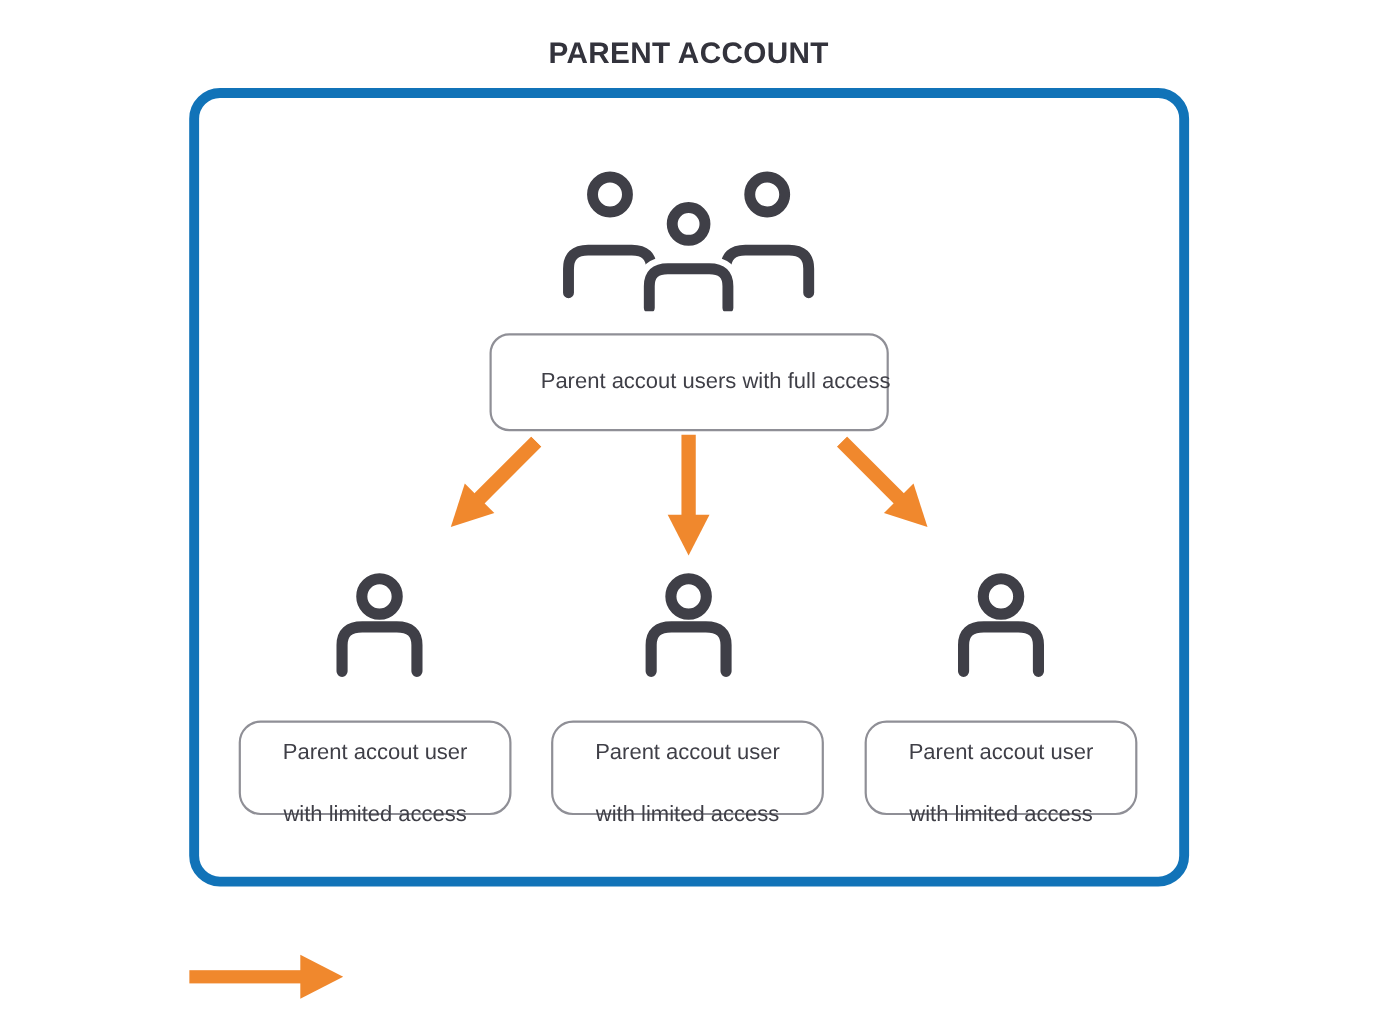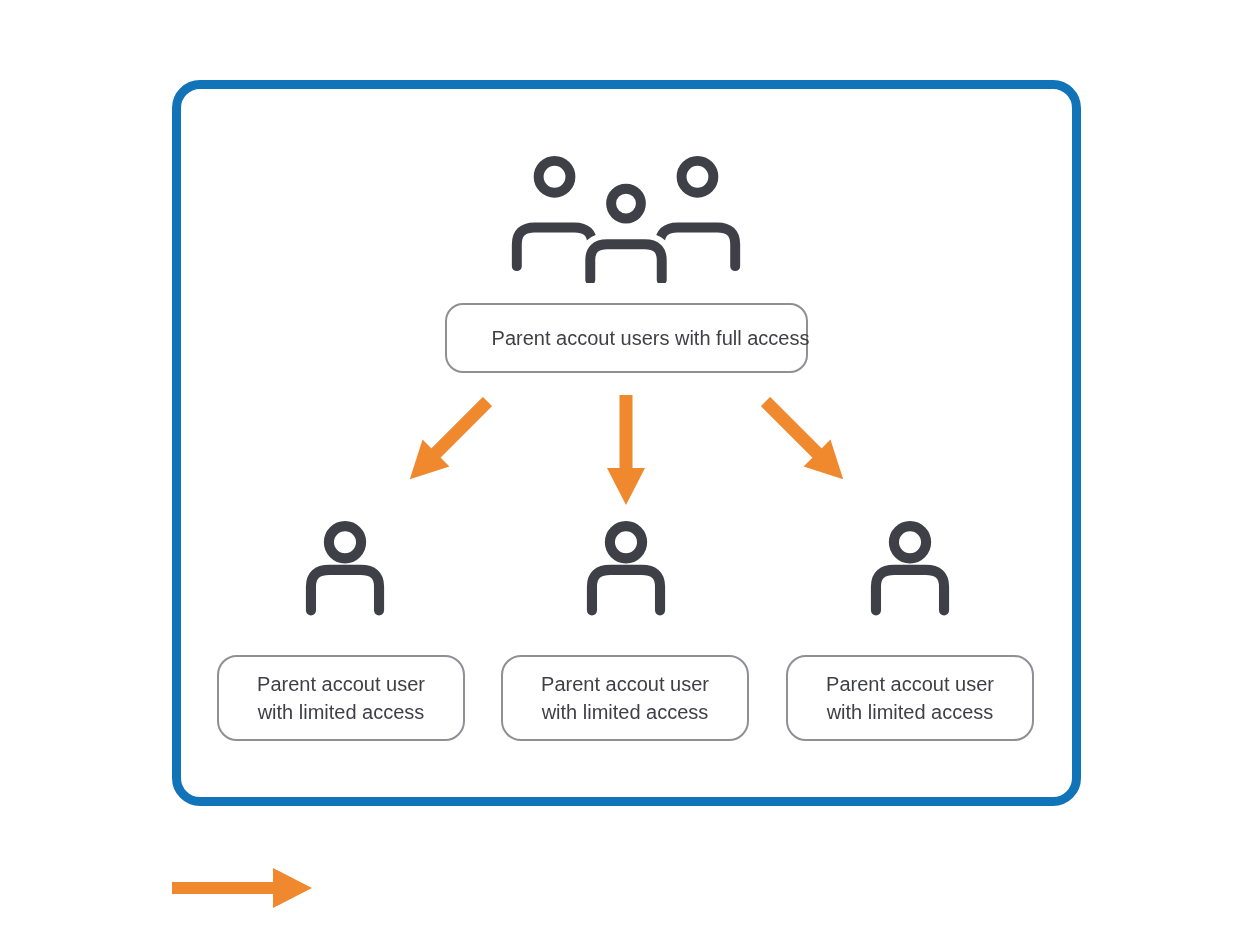--- a/index.html
+++ b/index.html
@@ -17,21 +17,21 @@
     border:9px solid var(--accent-blue, #1173b8);
     border-radius:28px; background:#ffffff;
   }
 
   .icon { color:var(--icon-gray, #3f3f47); }
   .icon svg { display:block; width:100%; height:100%; }
 
   .group-icon { position:absolute; left:487px; top:149px; width:278px; height:134px; }
 
   .pill {
-    position:absolute; left:445px; top:303px; width:363px; height:70px;
+    position:absolute; left:445px; top:303px; width:363px; height:89px;
     border:2.5px solid var(--box-border-gray, #8f8f96); border-radius:18px;
     background:#ffffff; display:flex; align-items:center; justify-content:center;
     font-size:20px; color:#3f3f47; white-space:nowrap;padding-left:48px;
   }
 
   .arrow { position:absolute; width:40px; height:112px; color:var(--accent-orange, #f0882d); }
   .arrow svg { display:block; width:100%; height:100%; }
   .arrow-mid   { left:606px; top:395px; }
   .arrow-left  { left:428px; top:385px; transform:rotate(45deg); }
   .arrow-right { left:785px; top:385px; transform:rotate(-45deg); }
@@ -41,38 +41,39 @@
   .person-2 { left:580px; top:515px; }
   .person-3 { left:864px; top:515px; }
 
   .limited-box {
     position:absolute; top:655px; width:248px; height:86px;
     border:2.5px solid var(--box-border-gray, #8f8f96); border-radius:20px;
     background:#ffffff; display:flex; flex-direction:column;
     align-items:center; justify-content:center;
     font-size:20px; line-height:28px; color:#3f3f47; text-align:center;
   }
-  .limited-box span { display:block; white-space:nowrap; }
+  .limited-box span { display:block; white-space:nowrap;margin-top:28px; }
   .box-1 { left:217px; }
   .box-2 { left:501px; }
   .box-3 { left:786px; }
 
   .legend-arrow { position:absolute; left:172px; top:866px; width:140px; height:44px; color:var(--accent-orange, #f0882d); }
   .legend-arrow svg { display:block; width:100%; height:100%; }
   .legend-label {
     position:absolute; left:365px; top:879px;
     font-size:19px; font-weight:bold; color:var(--accent-orange, #f0882d);
     white-space:nowrap;
   }
 </style>
 </head>
 <body>
 
 <div class="page">
 
+  <div class="title">PARENT ACCOUNT</div>
 
   <div class="frame"></div>
 
   <div class="icon group-icon">
     <svg viewBox="0 0 280 135" fill="none">
 
       <circle cx="68" cy="28" r="16" stroke="currentColor" stroke-width="10"></circle>
       <path d="M 30 118 L 30 96 Q 30 79 48 79 L 88 79 Q 106 79 106 96 L 106 118" stroke="currentColor" stroke-width="10" stroke-linecap="round"></path>
 
       <circle cx="212" cy="28" r="16" stroke="currentColor" stroke-width="10"></circle>

